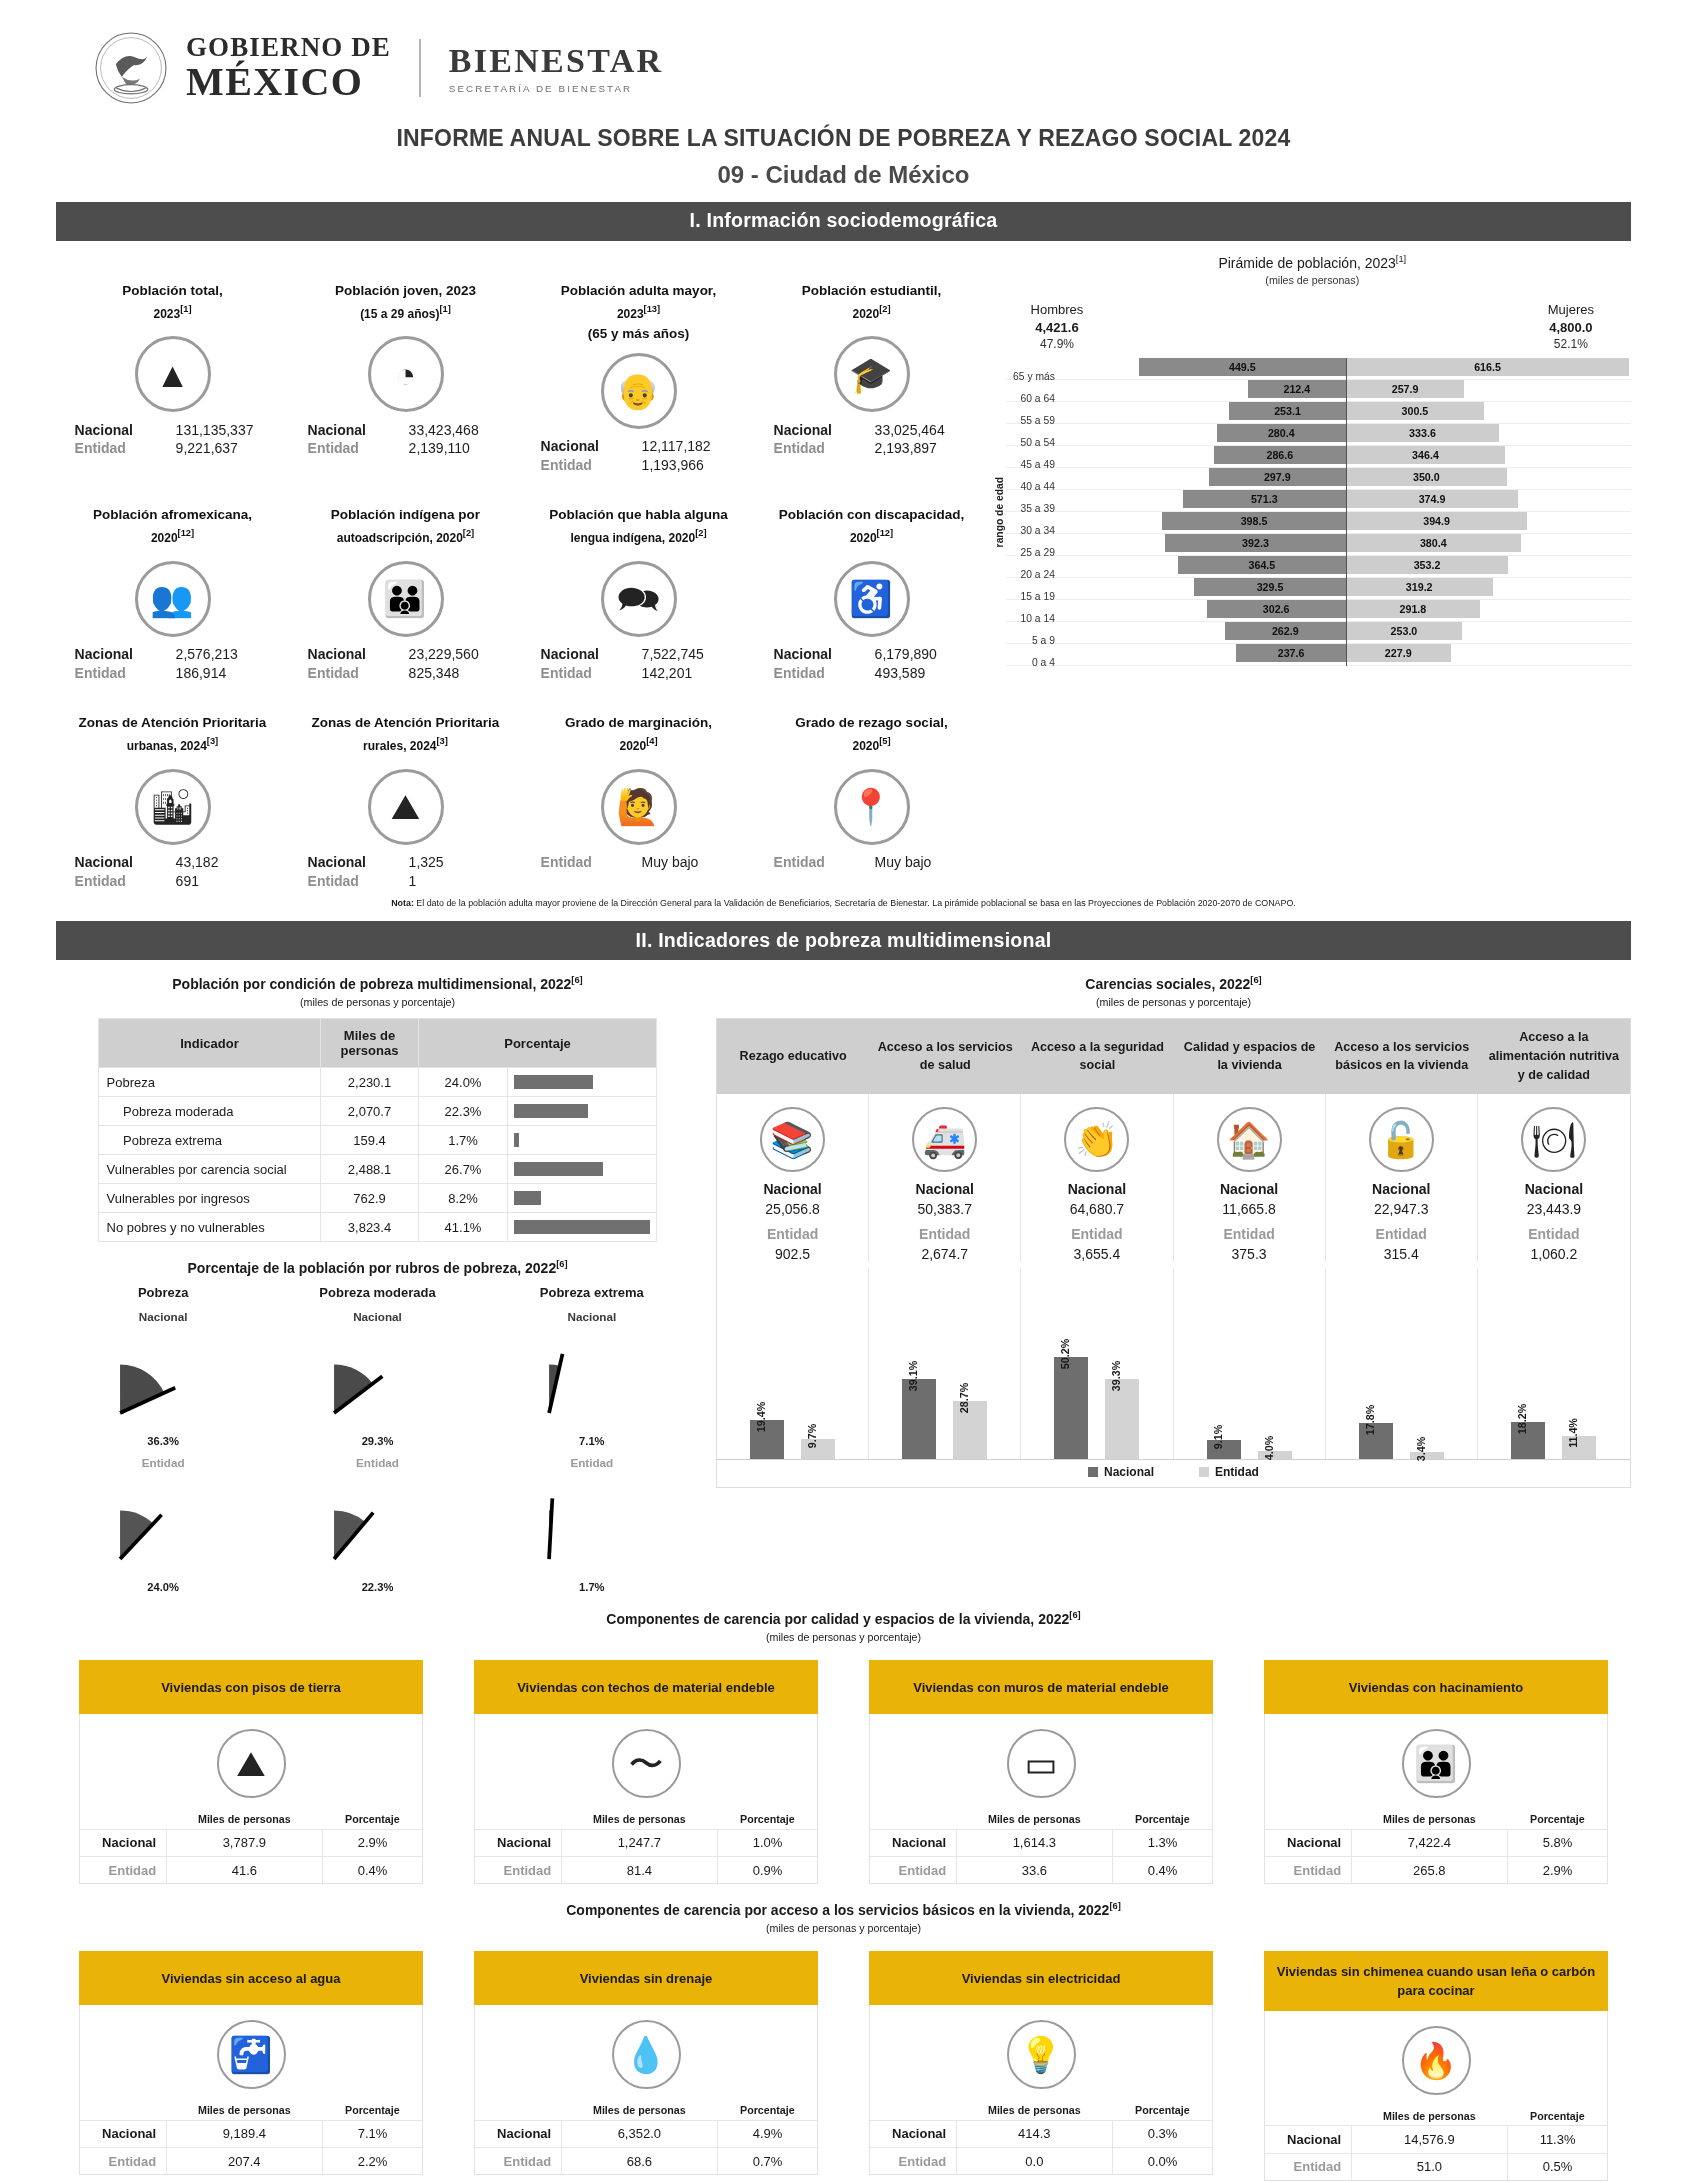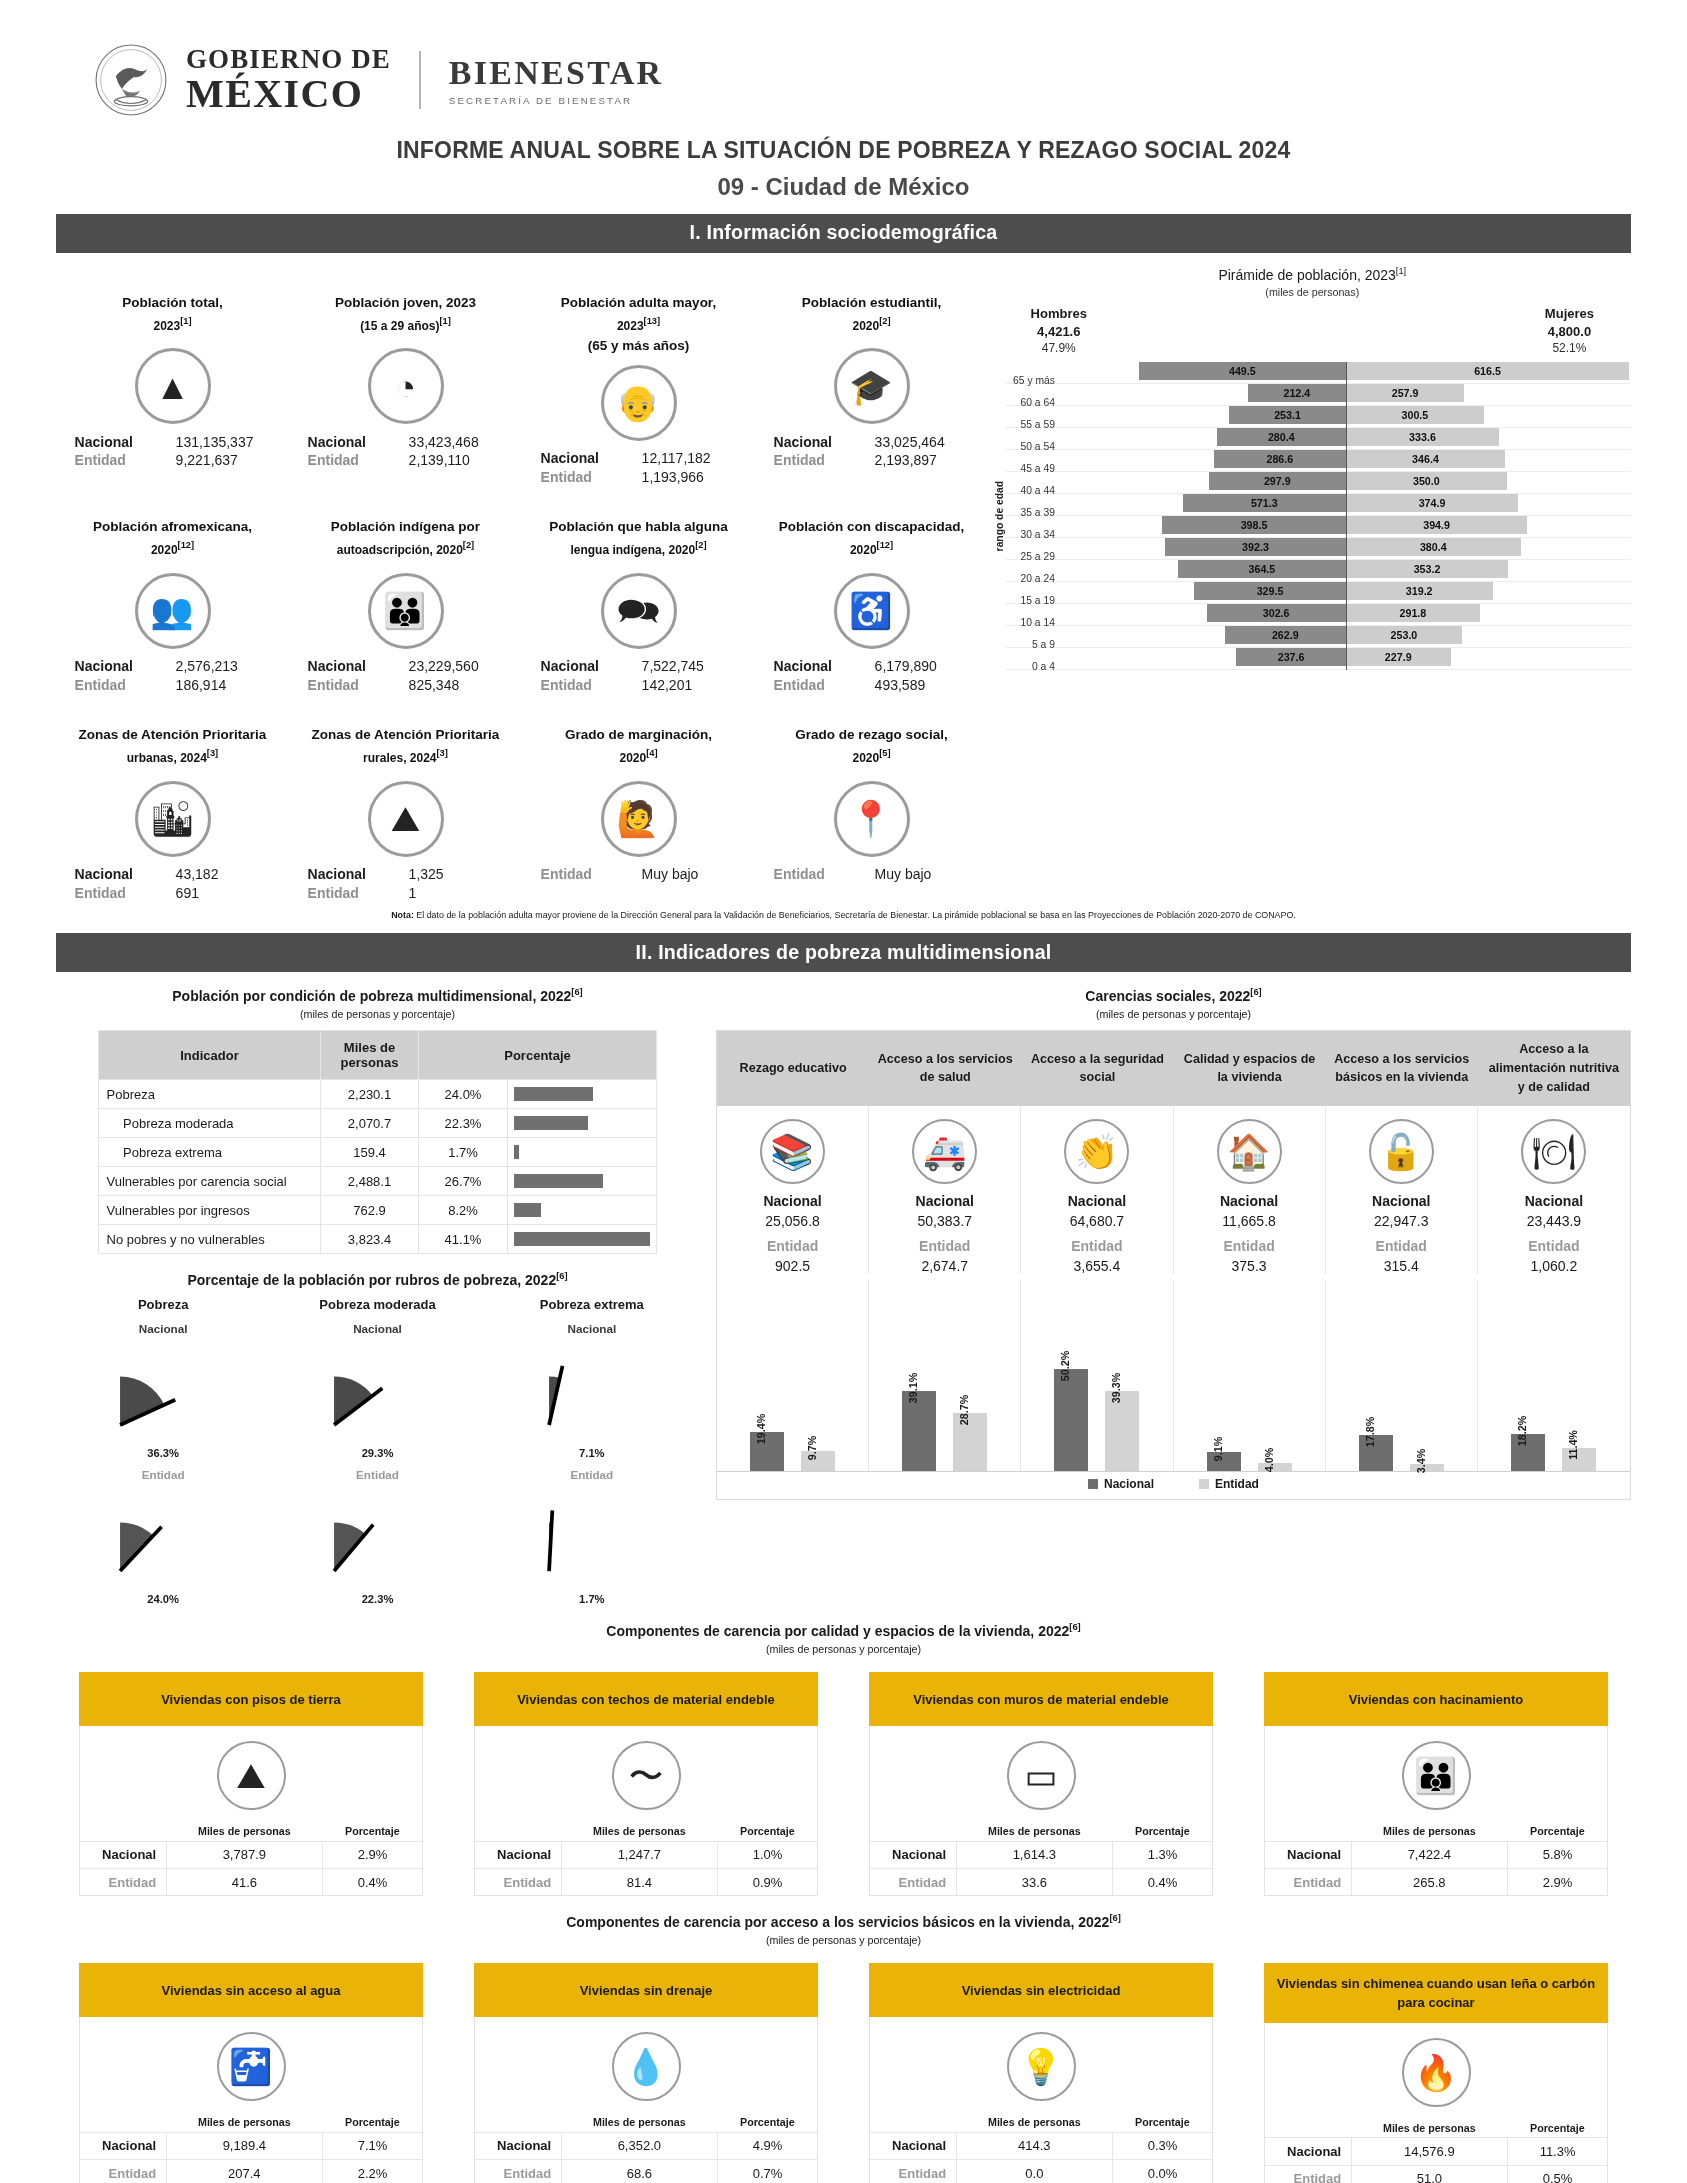--- a/index.html
+++ b/index.html
@@ -2,21 +2,21 @@
 <html style="font-size:15px"><head>
 <meta charset="utf-8">
 <style>
   * { box-sizing: border-box; margin:0; padding:0; }
   html,body { background:#fff; }
   body {
     width:1687px; height:2183px;
     font-family:"Liberation Sans", sans-serif;
     color:#1a1a1a; position:relative; overflow:hidden;
   }
-  .page { width:1687px; height:2183px; position:relative; padding:16px 56px;border-radius:7px; }
+  .page { width:1687px; height:2183px; position:relative; padding:4px 56px;border-radius:7px; }
 
   
   .brandbar { display:flex; align-items:center; padding:26px 37px 5.6px 37px; }
   .eagle { width:76px; height:76px; }
   .gob { margin-left:17px; line-height:1; }
   .gob .l1 { font-family:"Liberation Serif", serif; font-weight:bold; font-size:27px; letter-spacing:1.1px; color:#2b2b2b;}
   .gob .l2 { font-family:"Liberation Serif", serif; font-weight:bold; font-size:40px; letter-spacing:1.4px; color:#2b2b2b; margin-top:1.9px;}
   .vdiv { width:1.9px; height:58px; background:#b7b7b7; margin:0 28px; }
   .bien .b1 { font-family:"Liberation Serif", serif; font-weight:bold; font-size:34px; letter-spacing:2.3px; color:#3a3a3a;}
   .bien .b2 { font-size:9.8px; letter-spacing:2.1px; color:#6f6f6f; margin-top:3.7px;}
@@ -50,21 +50,21 @@
   .kv { display:grid; grid-template-columns: 101px 1fr; font-size:14px; padding-left:13px; row-gap:2.8px;}
   .kv .k { font-weight:bold; color:#1d1d1d; }
   .kv .k.ent { font-weight:bold; color:#8f8f8f; }
   .kv .v { color:#1d1d1d; }
 
   
   .pyr-title { text-align:center; font-size:14px; font-weight:normal; margin-top:3.7px;}
   .pyr-unit  { text-align:center; font-size:10.7px; color:#333; margin-top:3.7px;}
   .pyr-heads { display:flex; justify-content:space-between; padding:7.5px 37px 0 37px;}
   .pyr-heads .h { text-align:center; font-size:13px; }
-  .pyr-heads .h .nm { font-weight:bold; }
+  .pyr-heads .h .nm { font-weight:normal;margin-top:8px; }
   .pyr-heads .h .vl { font-weight:bold; margin-top:3px;}
   .pyr-heads .h .pc { color:#2e2e2e; margin-top:1.9px; font-size:12px;}
   .pyr-body { position:relative; margin-top:7.5px; display:flex; }
   .axis-label { writing-mode:vertical-rl; transform:rotate(180deg);
      font-size:10.3px; font-weight:bold; align-self:center; margin-right:1.9px; color:#222;}
   .pyr-rows { flex:1; }
   .pyr-row { display:flex; align-items:center; height:22px; border-bottom:0.9px solid #ededed;}
   .pyr-row .lab { width:54px; text-align:right; font-size:10.3px; color:#333; padding-right:5.6px;
      position:relative; top:8.4px;}
   .pyr-bars { flex:1; display:flex; height:100%; }

